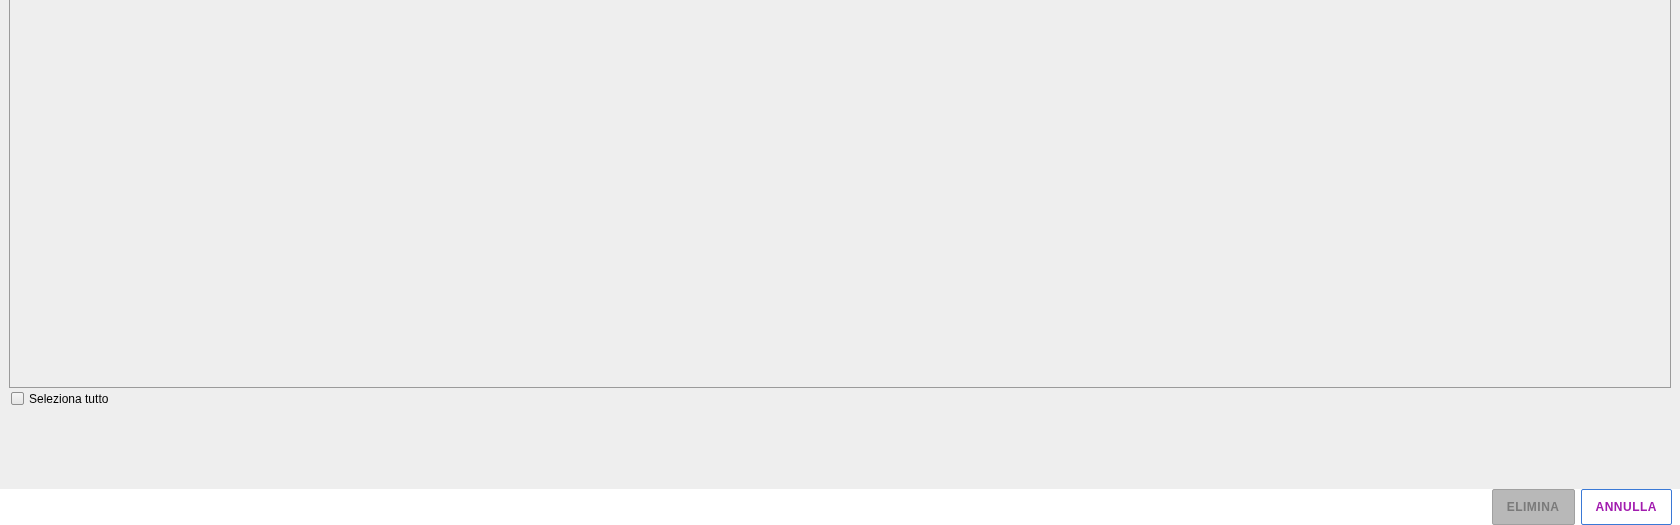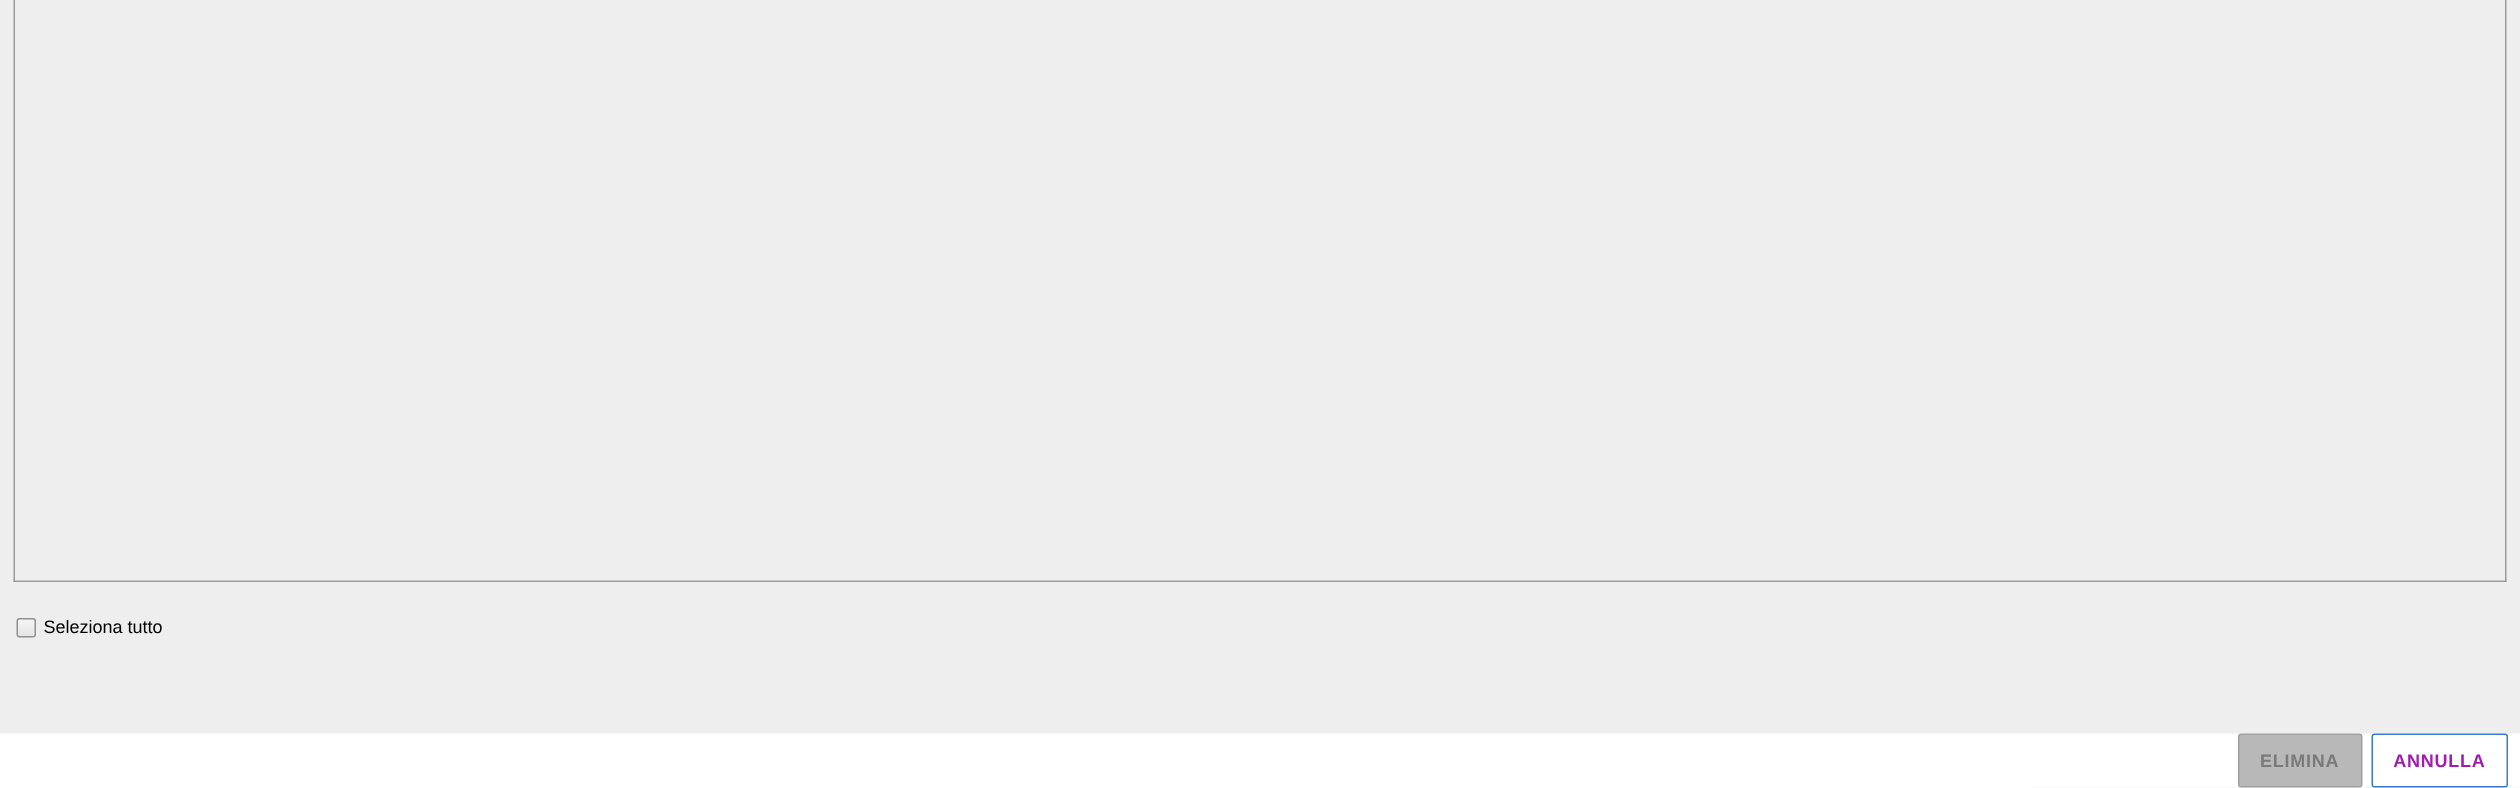--- a/index.html
+++ b/index.html
@@ -22,23 +22,23 @@
       top: 0;
       right: 9px;
       height: 388px;
       background: #eeeeee;
       border: 1px solid #9a9a9a;
       border-top: none;
     }
     .checkbox-row {
       position: absolute;
       left: 11px;
-      top: 411px;
+      top: 392px;
       display: flex;
-      align-items: flex-end;
+      align-items: flex-start;
       gap: 5px;
     }
     .checkbox-box {
       width: 13px;
       height: 13px;
       background: linear-gradient(to bottom, #f5f5f5, #e5e5e5);
       border: 1px solid #8f8f8f;
       border-radius: 2px;
       cursor: pointer;
     }

